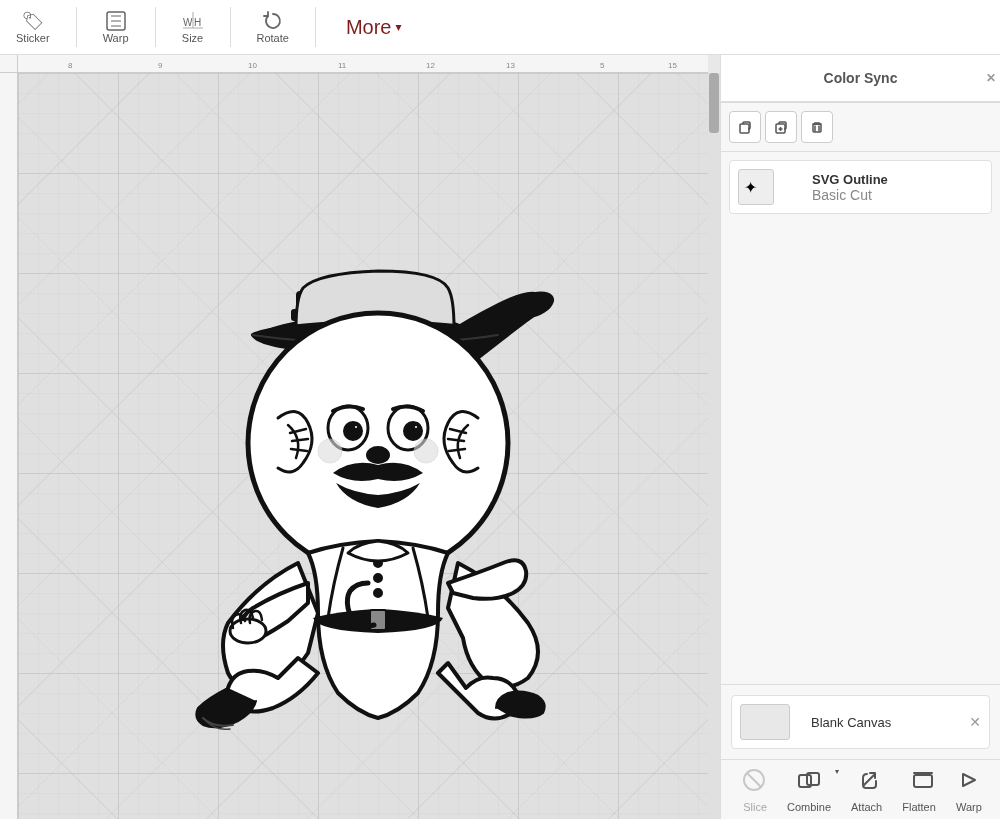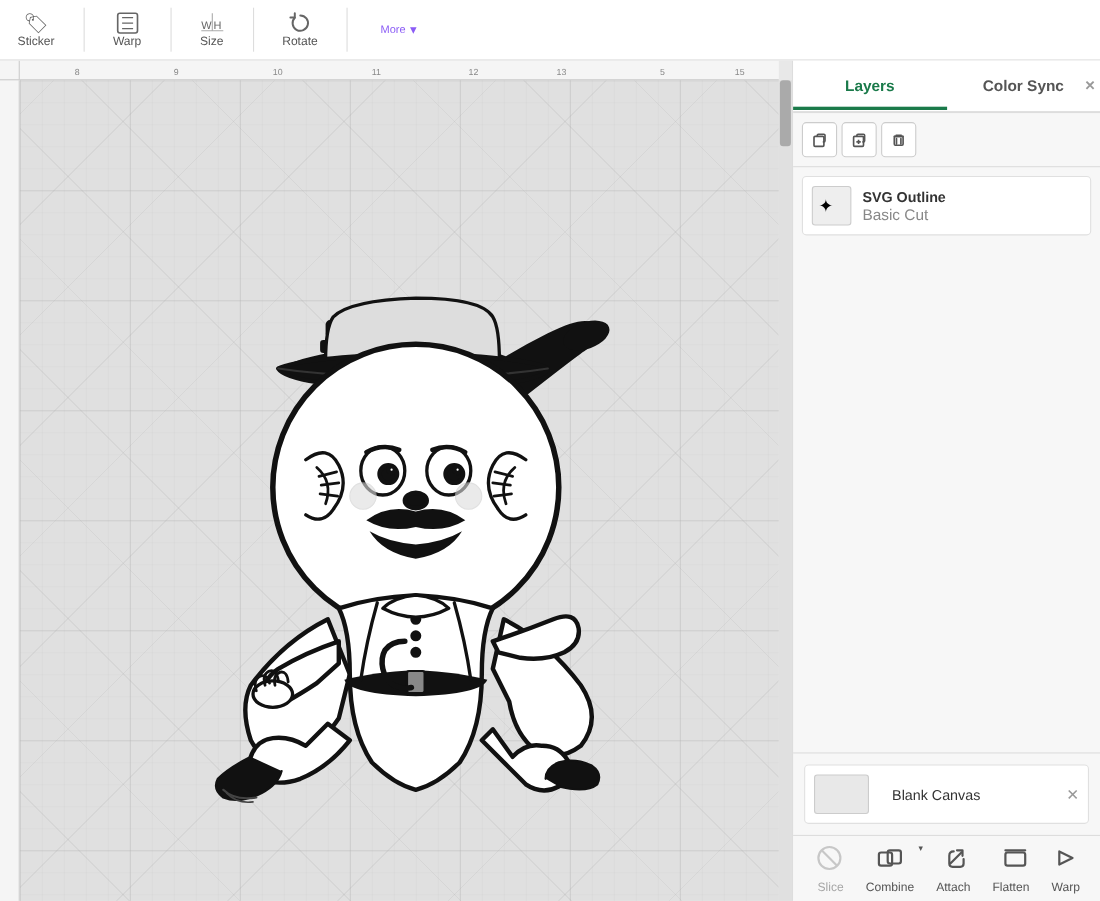--- a/index.html
+++ b/index.html
@@ -34,22 +34,22 @@
     }
     .toolbar-separator {
       width: 1px;
       height: 40px;
       background: #ddd;
     }
     .more-btn {
       display: flex;
       align-items: center;
       gap: 4px;
-      font-size: 10px;
-      color: #8b5cf6;
+      font-size: 20px;
+      color: #7f1d1d;
       cursor: pointer;
       padding: 6px 10px;
       border: none;
       background: none;
     }
     .more-btn::after {
       content: '▾';
       font-size: 12px;
     }
 
@@ -264,20 +264,21 @@
       border: 1px solid #ccc;
       border-radius: 3px;
       display: flex;
       align-items: center;
       justify-content: center;
       font-size: 18px;
     }
     .layer-info {
       display: flex;
       flex-direction: column;
+      margin-left: 28px;
     }
     .layer-name {
       font-size: 13px;
       font-weight: 600;
       color: #333;
     }
     .layer-type {
       font-size: 14px;
       color: #888;
     }
@@ -526,23 +527,20 @@
     </div>
 
     <div class="scrollbar-v">
       <div class="scrollbar-v-thumb"></div>
     </div>
   </div>
 
   <div class="right-panel">
 
     <div class="panel-tabs">
-      <div class="panel-tab active">
-        <span>Layers</span>
-      </div>
       <div class="panel-tab">
         <span>Color Sync</span>
         <span class="panel-tab-close">✕</span>
       </div>
     </div>
 
     <div class="layer-actions">
       <button class="layer-action-btn">
         <svg width="16" height="16" viewBox="0 0 16 16" fill="none">
             <rect x="3" y="5" width="9" height="9" rx="1" stroke="#555" stroke-width="1.5"></rect>

